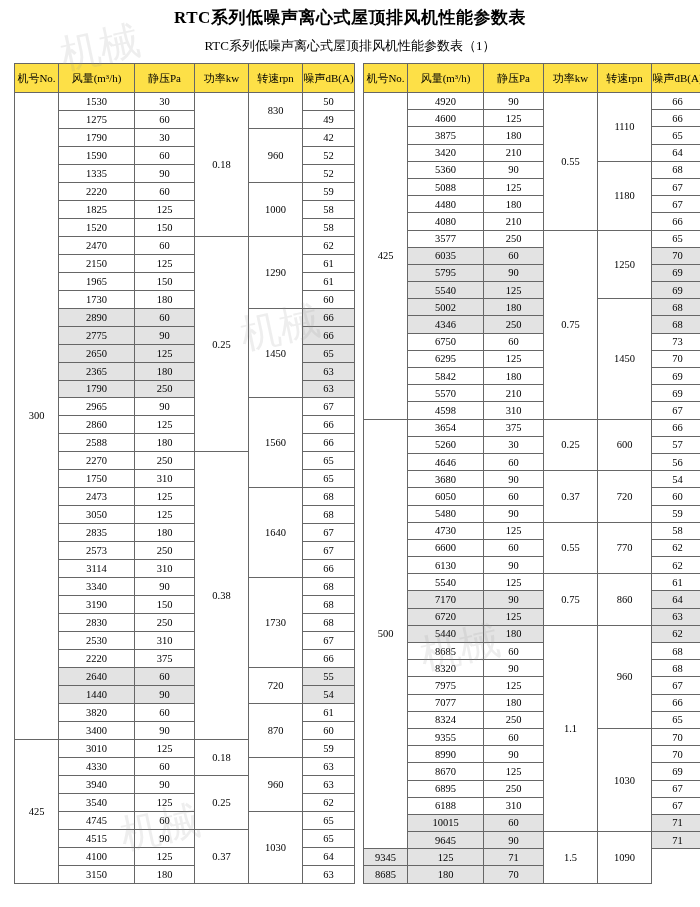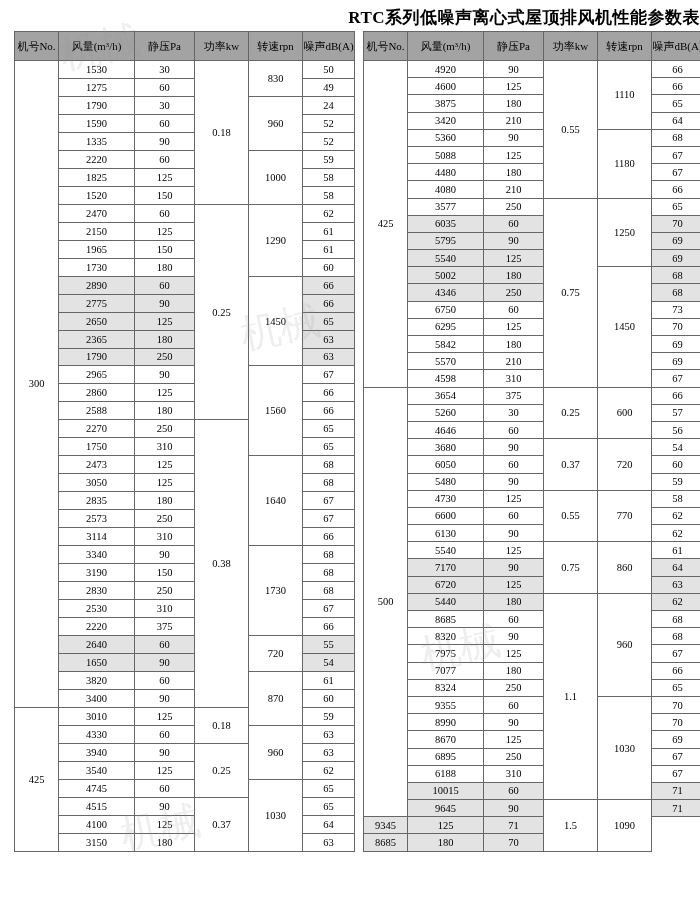--- a/index.html
+++ b/index.html
@@ -16,21 +16,21 @@
     overflow: hidden;
   }
   .page {
     width: 700px;
     height: 907px;
     position: relative;
     box-sizing: border-box;
     padding: 0;
   }
   .main-title {
-    text-align: right;
+    text-align: center;
     font-family: "Liberation Serif", serif;
     font-weight: bold;
     font-size: 17px;
     letter-spacing: 0.5px;
     padding-top: 6px;
     padding-bottom: 2px;
   }
   .sub-title {
     text-align: center;
     font-family: "Liberation Serif", serif;
@@ -60,21 +60,21 @@
     height: 16.2px;
     line-height: 15px;
     font-weight: normal;
     font-size: 10.5px;
     background: #ffffff;
   }
   table.spec th {
     font-family: "Liberation Serif", serif;
     font-size: 11px;
     height: 28px;
-    background: #a3a3a3;
+    background: #fde047;
   }
   td.shade, th.shade {
     background: #e3e3e3 !important;
   }
   td.model {
     font-size: 12px;
   }
   .left-table { width: 330px; }
   .right-table { width: 330px; }
   
@@ -102,20 +102,21 @@
 <body>
 
 <div class="page">
 
   <div class="wm wm1">机械</div>
   <div class="wm wm2">机械</div>
   <div class="wm wm3">机械</div>
   <div class="wm wm4">机械</div>
 
   <div class="main-title">RTC系列低噪声离心式屋顶排风机性能参数表</div>
+  <div class="sub-title">RTC系列低噪声离心式屋顶排风机性能参数表（1）</div>
 
   <div class="tables-wrap">
     <table class="spec left-table" id="left-table">
       <colgroup>
         <col class="c-model">
           <col class="c-flow">
           <col class="c-press">
           <col class="c-power">
           <col class="c-speed">
           <col class="c-noise">
@@ -141,21 +142,21 @@
           </tr>
           <tr>
             <td>1275</td>
             <td>60</td>
             <td>49</td>
           </tr>
           <tr>
             <td>1790</td>
             <td>30</td>
             <td rowspan="3">960</td>
-            <td>24</td>
+            <td>42</td>
           </tr>
           <tr>
             <td>1590</td>
             <td>60</td>
             <td>52</td>
           </tr>
           <tr>
             <td>1335</td>
             <td>90</td>
             <td>52</td>
@@ -303,21 +304,21 @@
             <td>375</td>
             <td>66</td>
           </tr>
           <tr>
             <td class="shade">2640</td>
             <td class="shade">60</td>
             <td rowspan="2">720</td>
             <td class="shade">55</td>
           </tr>
           <tr>
-            <td class="shade">1650</td>
+            <td class="shade">1440</td>
             <td class="shade">90</td>
             <td class="shade">54</td>
           </tr>
           <tr>
             <td>3820</td>
             <td>60</td>
             <td rowspan="3">870</td>
             <td>61</td>
           </tr>
           <tr>

